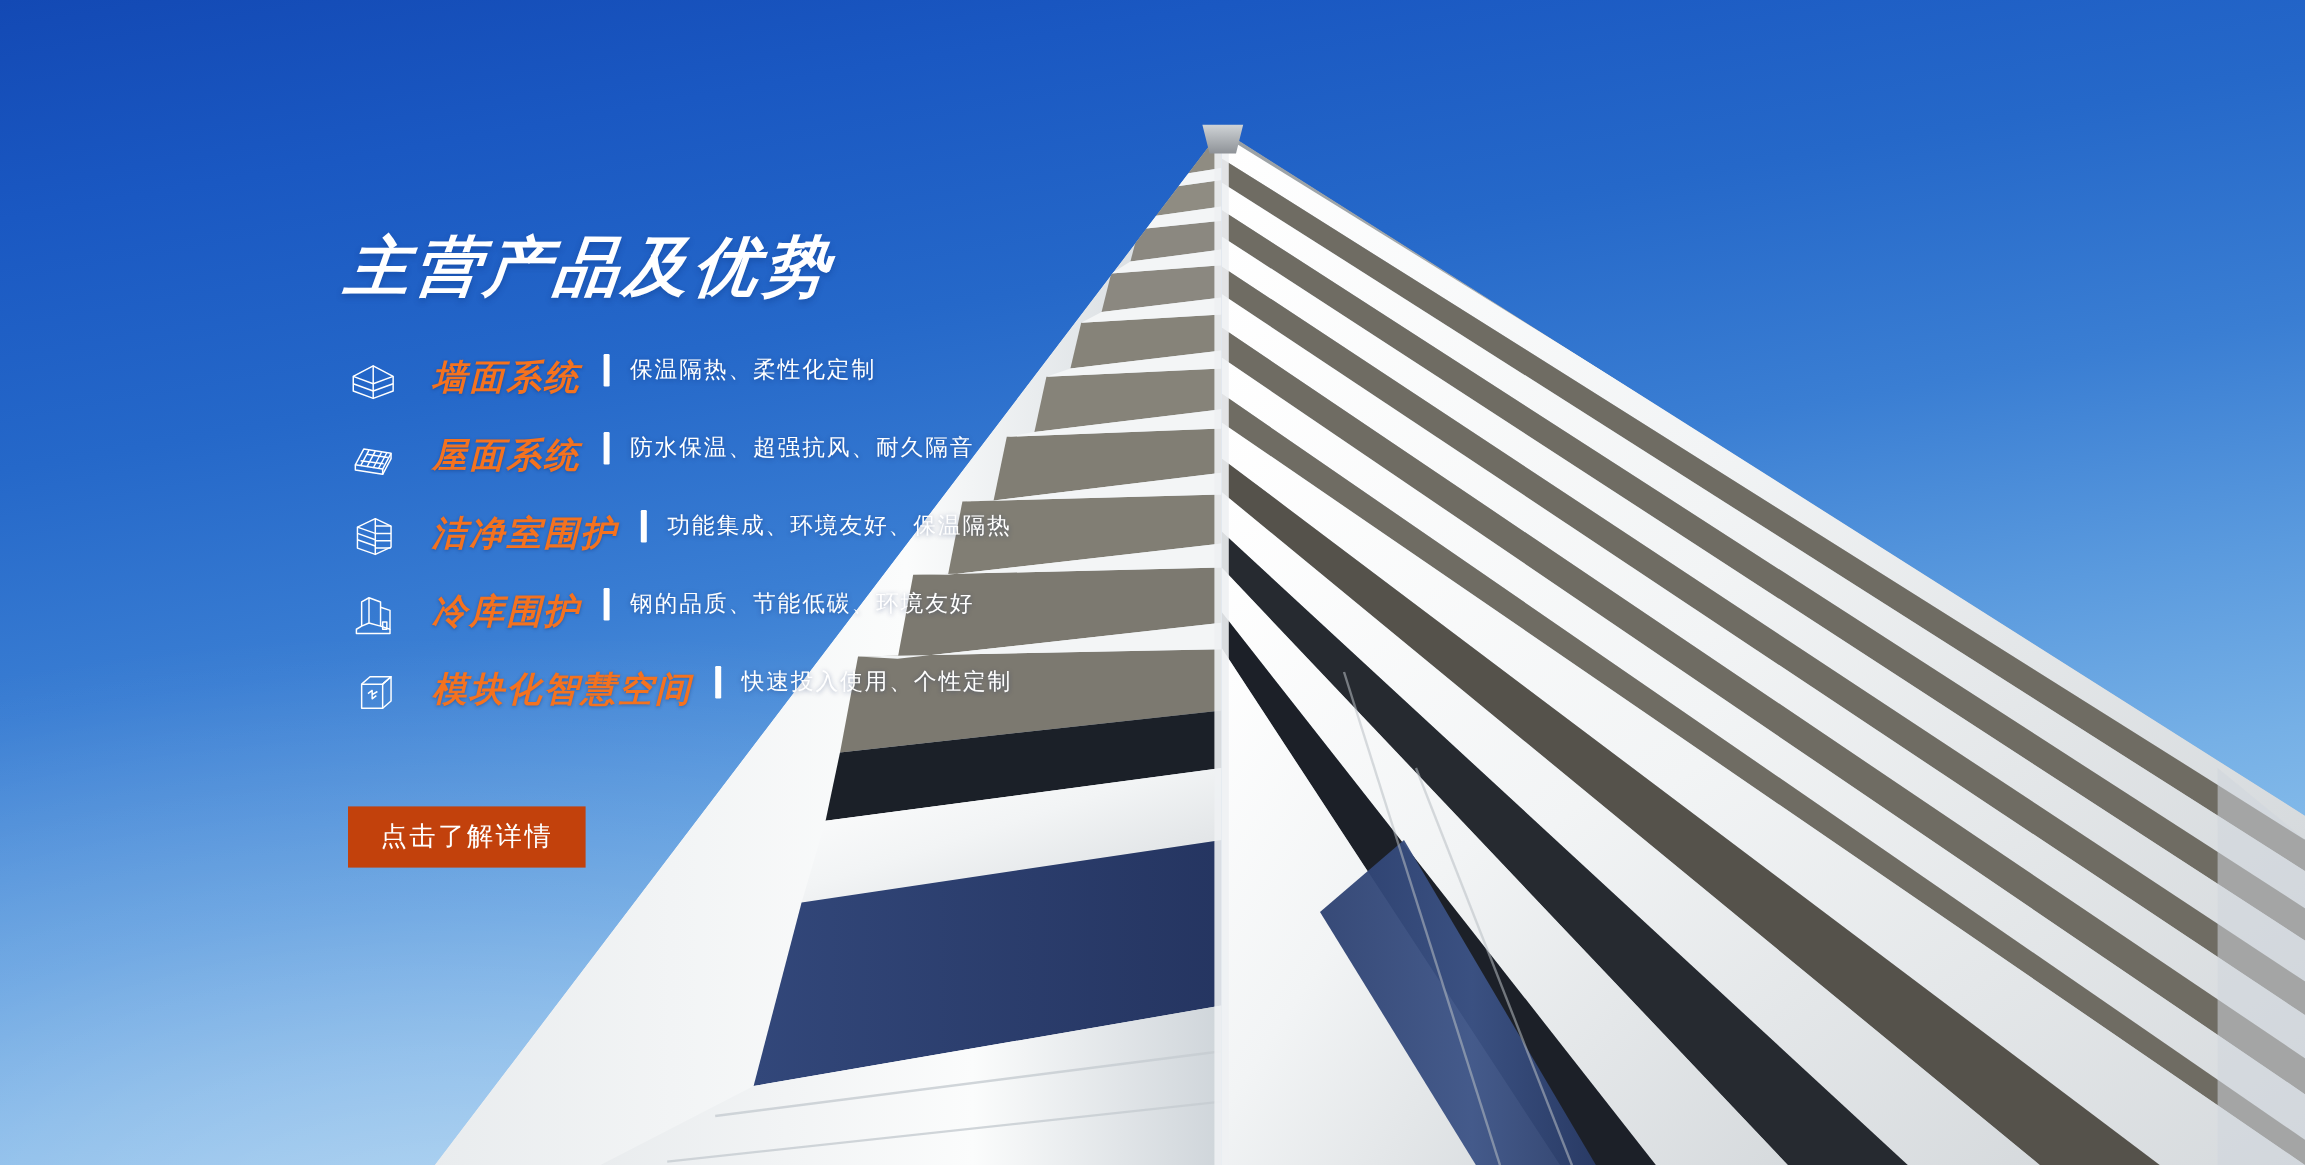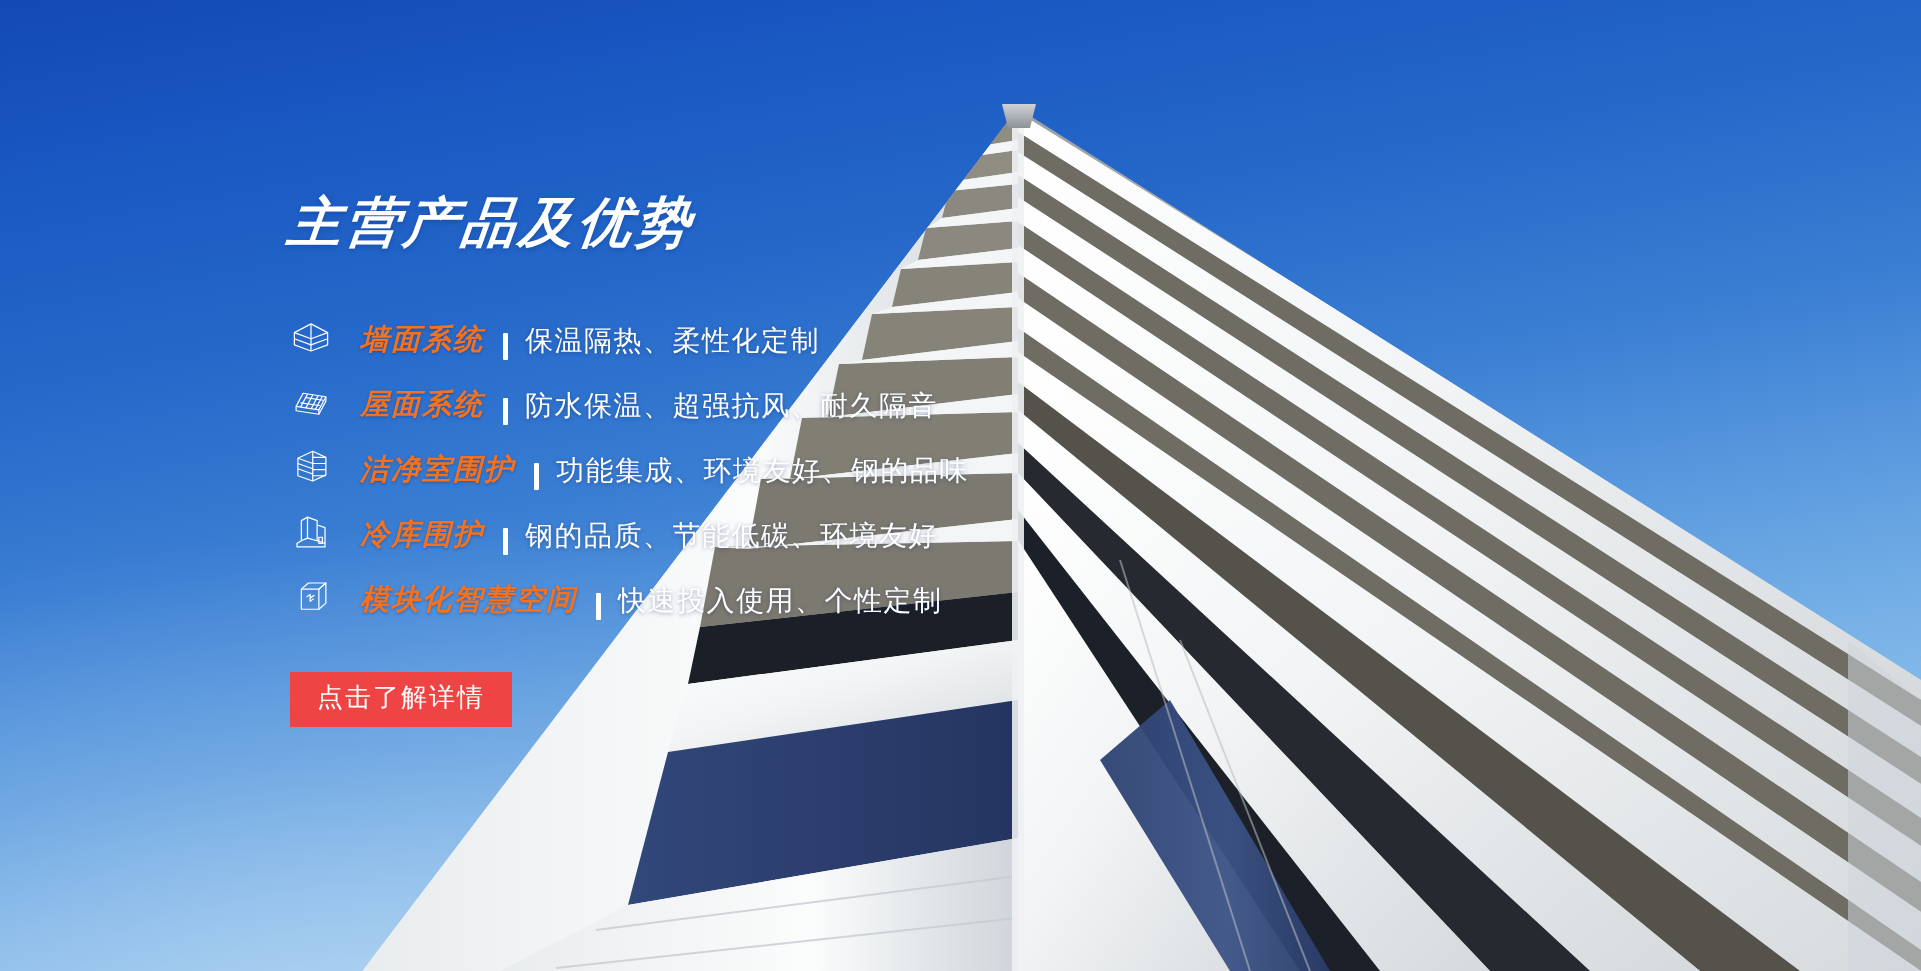--- a/index.html
+++ b/index.html
@@ -64,21 +64,21 @@
     text-shadow:0 2px 5px rgba(0,40,110,.30);
     white-space:nowrap;
   }
 
   .feature-list{
     margin-top:45px;
     list-style:none;
   }
   .feature-row{
     display:flex;
-    align-items:flex-end;
+    align-items:flex-start;
     height:65px;
   }
   .feature-icon{
     width:46px; height:46px;
     flex:0 0 46px;
     display:flex; align-items:center; justify-content:center;
     margin-right:26px;
   }
   .feature-icon svg{ display:block; width:42px; height:42px; }
   .feature-title{
@@ -94,36 +94,36 @@
   .feature-sep{
     display:inline-block;
     width:5px; height:27px;
     background:#ffffff;
     margin:0 17px 0 19px;
     flex:0 0 5px;
     border-radius:1px;
   }
   .feature-desc{
     font-family:Liberation Serif, serif;
-    font-size:28px;
+    font-size:19px;
     font-weight:400;
     color:#ffffff;
     letter-spacing:1.5px;
     white-space:nowrap;
     text-shadow:0 1px 4px rgba(0,30,90,.38);
   }
 
   .cta{
     display:inline-block;
     margin-top:52px;
     margin-left:2px;
-    background:#ef4444;
+    background:#c2410c;
     color:#ffffff;
-    font-family:Liberation Mono, monospace;
-    font-size:26px;
+    font-family:Liberation Serif, serif;
+    font-size:22px;
     letter-spacing:2px;
     padding:14px 27px 15px;
     border:none;
     cursor:pointer;
     line-height:1;
   }
 </style>
 </head>
 <body>
 
@@ -297,21 +297,21 @@
         <span class="feature-icon">
           <svg viewBox="0 0 48 48" fill="none" stroke="#ffffff" stroke-width="1.4" stroke-linejoin="round">
             <path d="M26 6 L41 13 L41 33 L26 40 L9 34 L9 14 Z"></path>
             <path d="M26 6 L26 40"></path>
             <path d="M26 13 L41 13 M26 20 L41 20 M26 27 L41 27 M26 34 L41 34"></path>
             <path d="M9 14 L26 20 M9 20 L26 26 M9 26 L26 32"></path>
           </svg>
         </span>
         <span class="feature-title">洁净室围护</span>
         <span class="feature-sep"></span>
-        <span class="feature-desc">功能集成、环境友好、钢的品味</span>
+        <span class="feature-desc">功能集成、环境友好、保温隔热</span>
       </li>
 
       <li class="feature-row">
         <span class="feature-icon">
           <svg viewBox="0 0 48 48" fill="none" stroke="#ffffff" stroke-width="1.4" stroke-linejoin="round">
             <path d="M20 7 L31 11 L31 34 L20 31 Z"></path>
             <path d="M20 7 L13 11 L13 34 L20 31"></path>
             <path d="M31 34 L40 37 L40 19 L31 16"></path>
             <path d="M13 34 L8 37 L8 41 L40 41 L40 37"></path>
             <path d="M33 30 L37 30 L37 37 L33 37 Z"></path>

